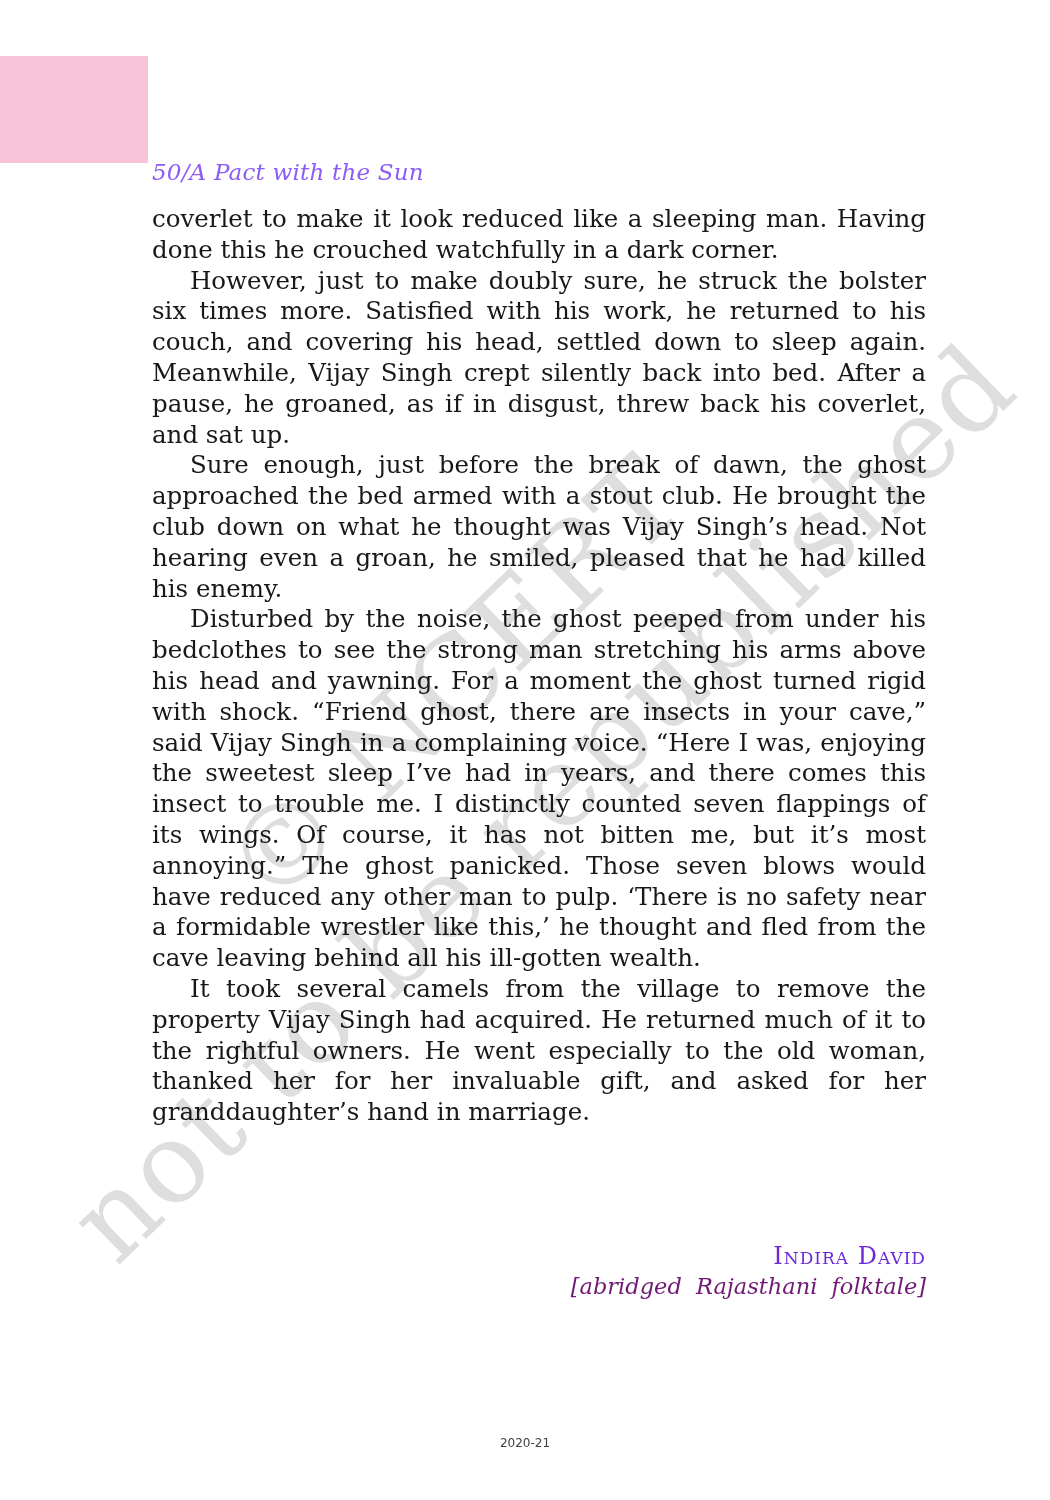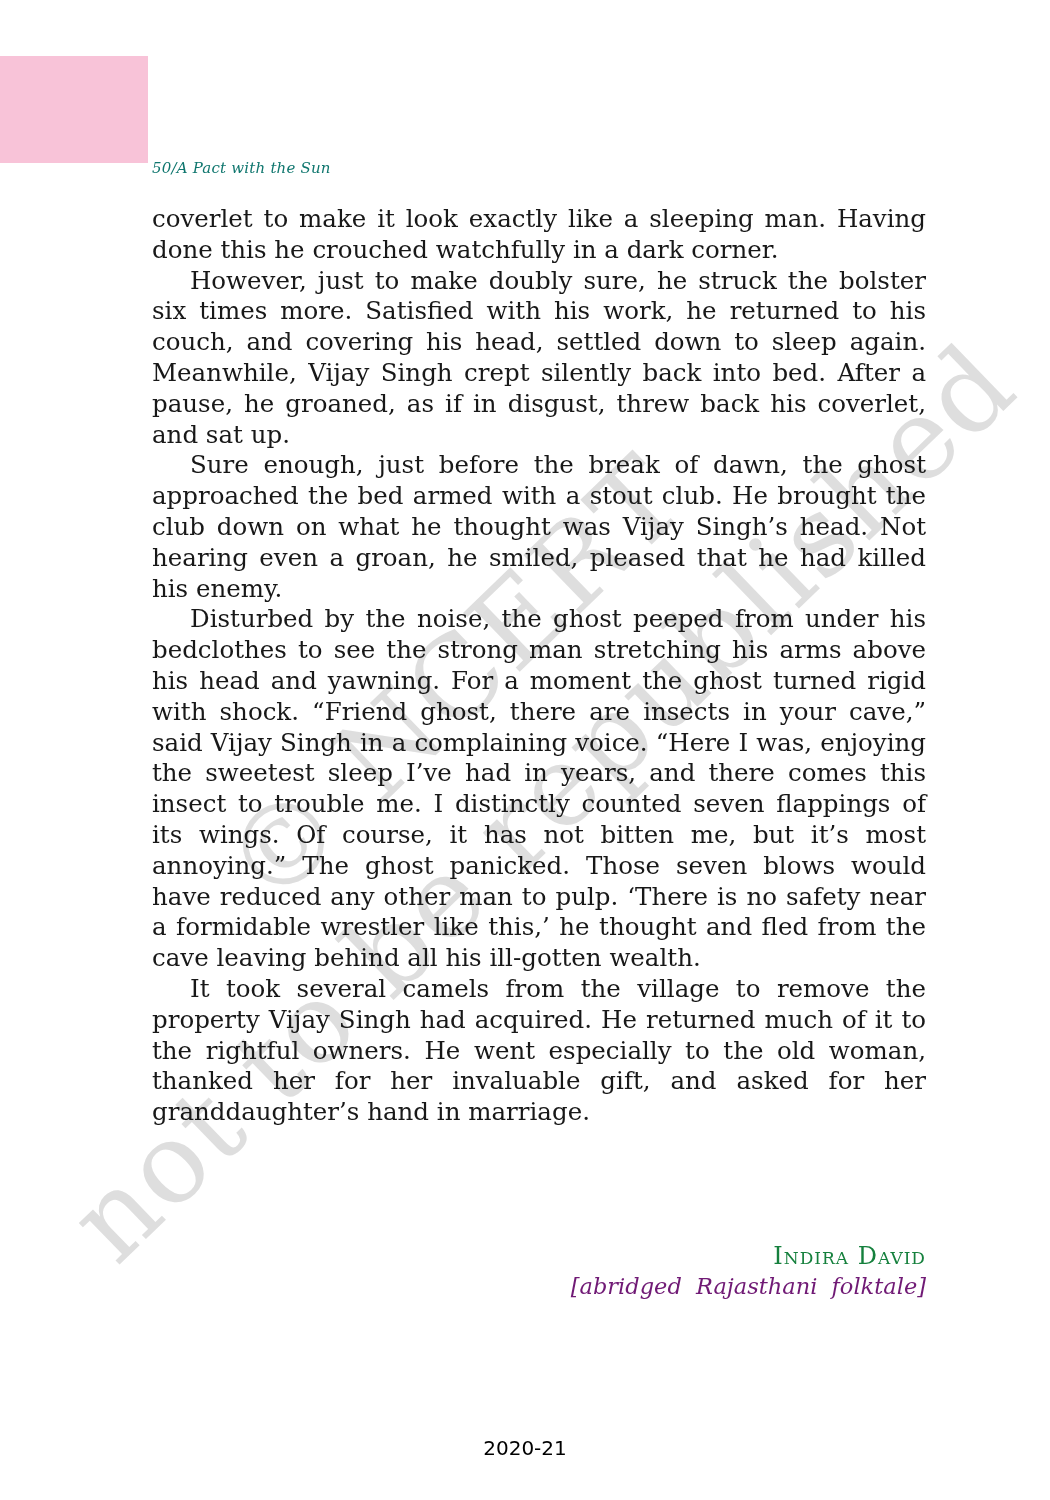--- a/index.html
+++ b/index.html
@@ -22,23 +22,23 @@
     top: 56px;
     width: 148px;
     height: 107px;
     background: #f8c3d8;
   }
   .running-header {
     position: absolute;
     left: 152px;
     top: 159px;
     font-style: italic;
-    font-size: 15px;
+    font-size: 23px;
     letter-spacing: 0.2px;
-    color: #0f766e;
+    color: #8b5cf6;
     white-space: nowrap;
   }
   .story {
     position: absolute;
     left: 152px;
     top: 204px;
     width: 774px;
     font-size: 24.5px;
     line-height: 30.8px;
     text-align: justify;
@@ -55,38 +55,38 @@
   .attribution {
     position: absolute;
     right: 124px;
     top: 1242px;
     text-align: right;
   }
   .author-name {
     font-variant: small-caps;
     font-size: 24px;
     letter-spacing: 1px;
-    color: #15803d;
+    color: #6d28d9;
   }
   .source-note {
     font-style: italic;
     font-size: 22.5px;
     margin-top: 3px;
     word-spacing: 7px;
     color: #701a75;
   }
   .footer-year {
     position: absolute;
     left: 0;
     top: 1436px;
     width: 1050px;
     text-align: center;
     font-family: "DejaVu Sans", "Liberation Sans", sans-serif;
-    font-size: 20px;
-    color: #000000;
+    font-size: 12px;
+    color: #404040;
   }
   .watermark {
     position: absolute;
     inset: 0;
     pointer-events: none;
   }
   .wm-line {
     position: absolute;
     white-space: nowrap;
     font-family: "DejaVu Serif", serif;
@@ -115,21 +115,21 @@
   <div class="watermark">
     <span class="wm-line wm-line-1">© NCERT</span>
     <span class="wm-line wm-line-2">not to be republished</span>
   </div>
 
   <div class="pink-block"></div>
 
   <div class="running-header">50/A Pact with the Sun</div>
 
   <div class="story">
-    <p class="no-indent">coverlet to make it look exactly like a sleeping man. Having done this he crouched watchfully in a dark corner.</p>
+    <p class="no-indent">coverlet to make it look reduced like a sleeping man. Having done this he crouched watchfully in a dark corner.</p>
     <p>However, just to make doubly sure, he struck the bolster six times more. Satisfied with his work, he returned to his couch, and covering his head, settled down to sleep again. Meanwhile, Vijay Singh crept silently back into bed. After a pause, he groaned, as if in disgust, threw back his coverlet, and sat up.</p>
     <p>Sure enough, just before the break of dawn, the ghost approached the bed armed with a stout club. He brought the club down on what he thought was Vijay Singh’s head. Not hearing even a groan, he smiled, pleased that he had killed his enemy.</p>
     <p>Disturbed by the noise, the ghost peeped from under his bedclothes to see the strong man stretching his arms above his head and yawning. For a moment the ghost turned rigid with shock. “Friend ghost, there are insects in your cave,” said Vijay Singh in a complaining voice. “Here I was, enjoying the sweetest sleep I’ve had in years, and there comes this insect to trouble me. I distinctly counted seven flappings of its wings. Of course, it has not bitten me, but it’s most annoying.” The ghost panicked. Those seven blows would have reduced any other man to pulp. ‘There is no safety near a formidable wrestler like this,’ he thought and fled from the cave leaving behind all his ill-gotten wealth.</p>
     <p>It took several camels from the village to remove the property Vijay Singh had acquired. He returned much of it to the rightful owners. He went especially to the old woman, thanked her for her invaluable gift, and asked for her granddaughter’s hand in marriage.</p>
   </div>
 
   <div class="attribution">
     <div class="author-name">Indira David</div>
     <div class="source-note">[abridged Rajasthani folktale]</div>
   </div>

